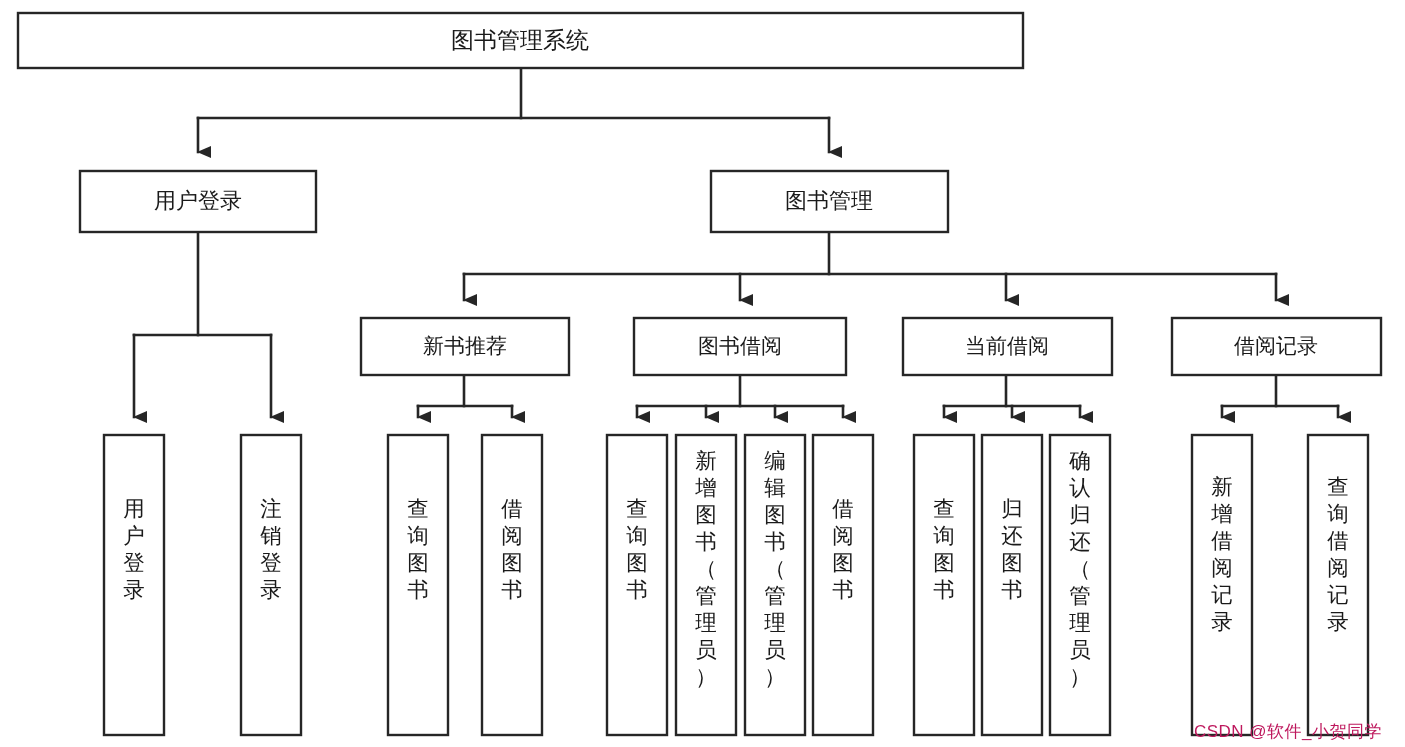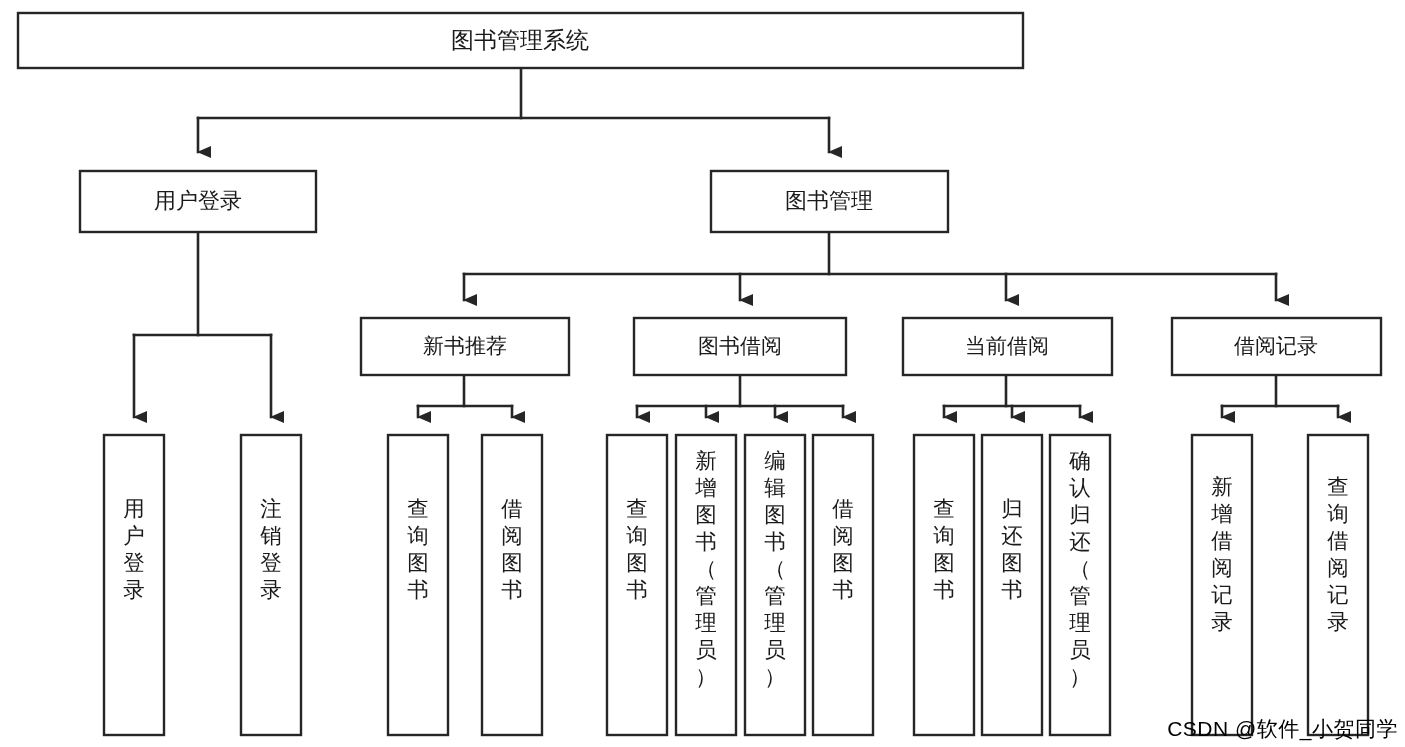--- a/index.html
+++ b/index.html
@@ -18,23 +18,23 @@
     fill:#1a1a1a;
     text-anchor:middle;
     dominant-baseline:middle;
   }
   .lvl0-label{font-size:23px;}
   .lvl1-label{font-size:22px;}
   .lvl2-label{font-size:21px;}
   .leaf-label{font-size:21.5px;}
   .leaf-label tspan{text-anchor:middle;}
   .watermark{
-    position:absolute;right:4px;bottom:4px;
+    position:absolute;right:20px;bottom:4px;
     font-family:"Liberation Sans","DejaVu Sans",sans-serif;
-    font-size:21px;color:#000000;white-space:nowrap;
+    font-size:17px;color:#be185d;white-space:nowrap;
     letter-spacing:.5px;
   }
 </style>
 </head>
 <body>
 
 <div id="diagram-root">
 
   <svg id="tree-svg" viewBox="0 0 1405 747">
     <defs>

